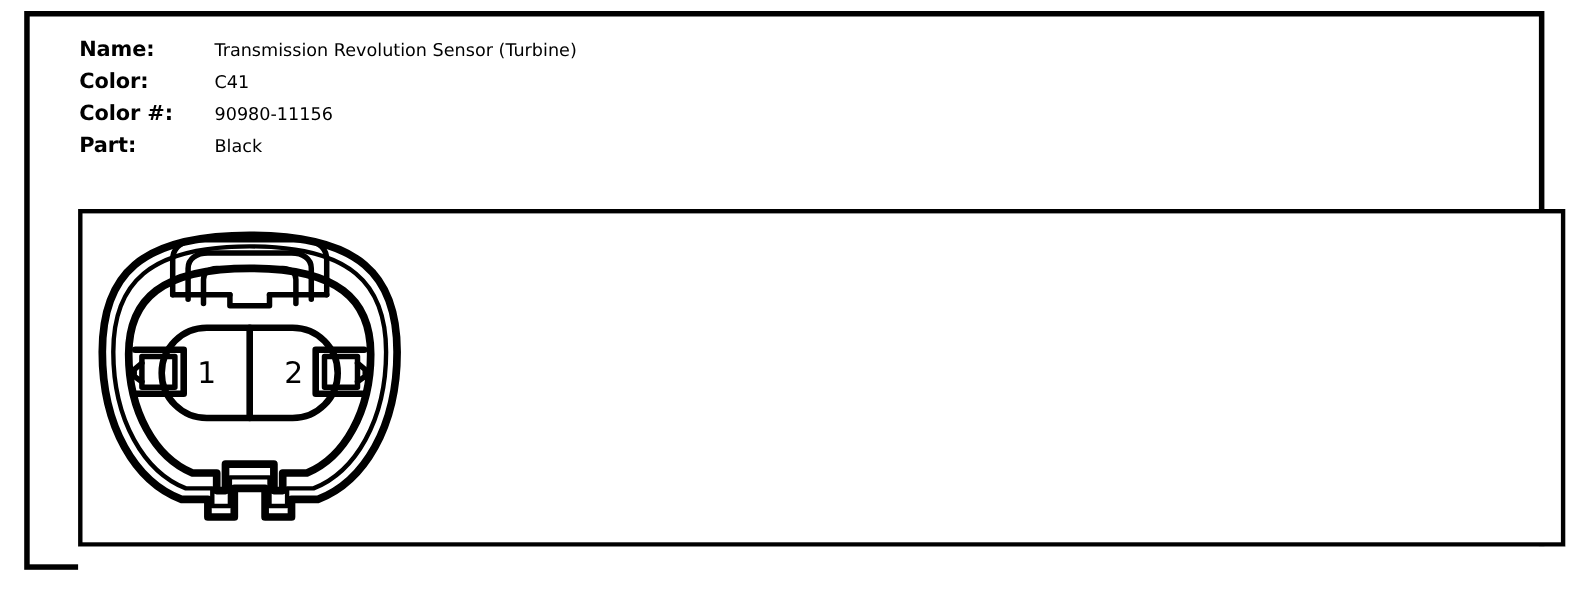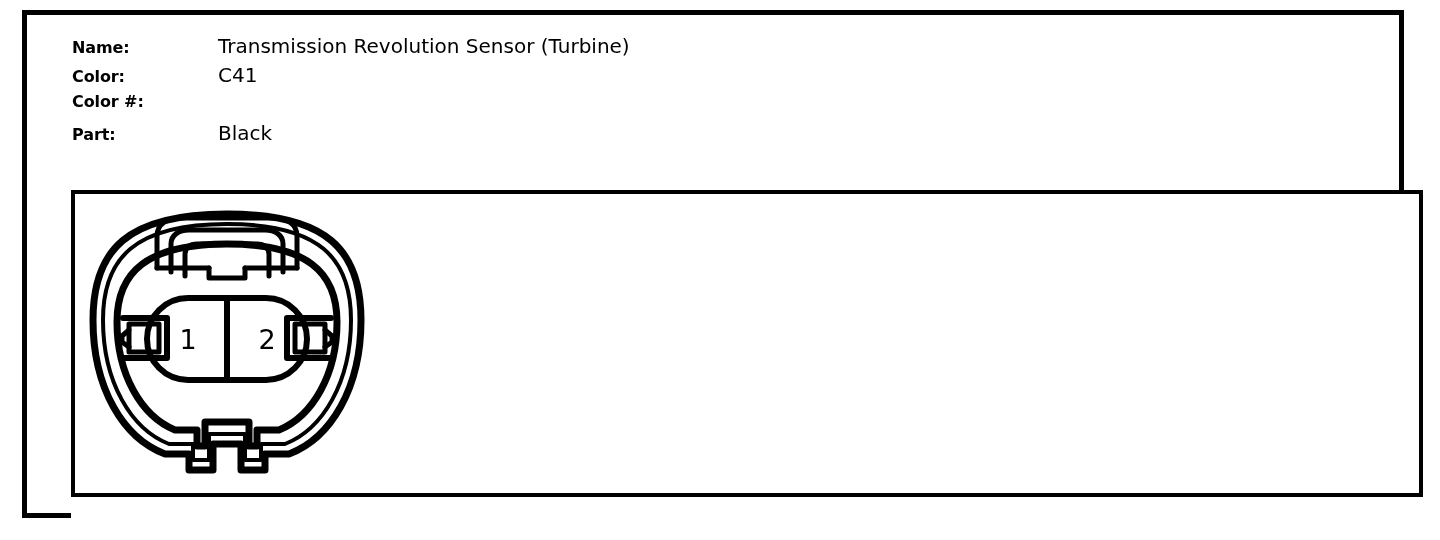--- a/index.html
+++ b/index.html
@@ -38,32 +38,31 @@
     width: 1300px;
   }
   .info-row {
     display: flex;
     align-items: baseline;
     height: 29px;
   }
   .info-label {
     width: 123px;
     flex: 0 0 123px;
-    font-size: 16px;
+    font-size: 19px;
     font-weight: bold;
     color: #000000;
     letter-spacing: -0.1px;
     white-space: nowrap;
   }
   .info-value {
-    font-size: 20px;
+    font-size: 16px;
     font-weight: normal;
     color: #000000;
     white-space: nowrap;
-    margin-left: 23px;
   }
 
   
   .diagram-frame {
     position: absolute;
     left: 44px;
     top: 175px;
     width: 1352px;
     height: 307px;
     border: 4px solid #000000;
@@ -122,20 +121,21 @@
         <div class="info-value">Transmission Revolution Sensor (Turbine)</div>
       </div>
 
       <div class="info-row">
         <div class="info-label">Color:</div>
         <div class="info-value">C41</div>
       </div>
 
       <div class="info-row">
         <div class="info-label">Color #:</div>
+        <div class="info-value">90980-11156</div>
       </div>
 
       <div class="info-row">
         <div class="info-label">Part:</div>
         <div class="info-value">Black</div>
       </div>
 
     </div>
 
     <div class="diagram-frame">

